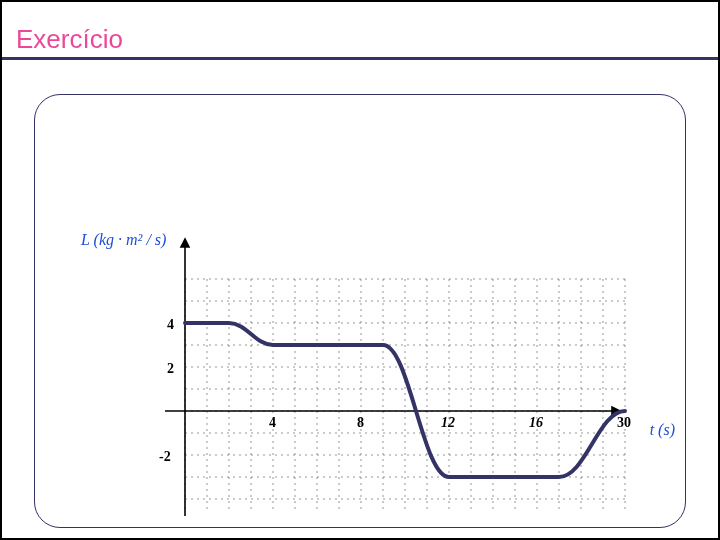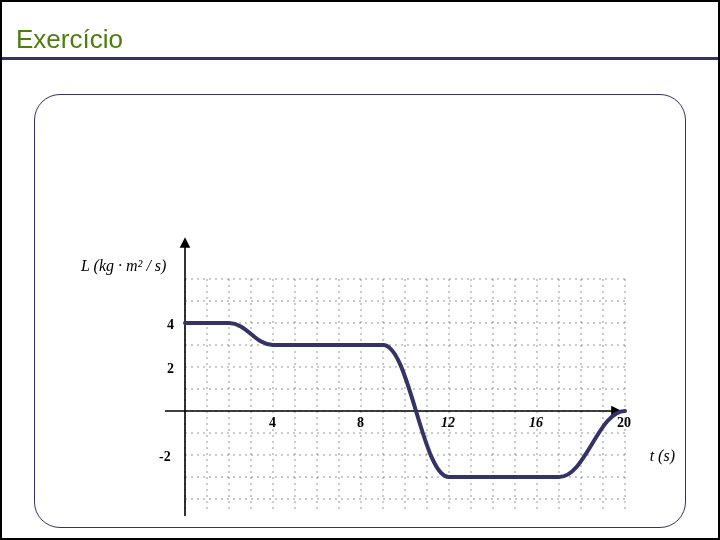--- a/index.html
+++ b/index.html
@@ -20,21 +20,21 @@
     background: #ffffff;
   }
   .title-wrap {
     position: absolute;
     left: 0; right: 0; top: 22px;
     padding: 0 14px 2px 14px;
     border-bottom: 3px solid #333366;
   }
   .title {
     font-size: 26px;
-    color: #4d7c0f;
+    color: #ec4899;
     font-family: Verdana, Geneva, sans-serif;
   }
   .body-card {
     position: absolute;
     left: 32px; right: 32px; top: 92px; bottom: 10px;
     border: 1px solid #333366;
     border-radius: 26px;
     padding: 20px 20px 10px 20px;
   }
   .prompt {
@@ -46,22 +46,21 @@
     position: absolute;
     left: 40px; bottom: 6px;
     width: 560px; height: 290px;
   }
   .chart-wrap svg { width: 100%; height: 100%; }
   .axis-label {
     position: absolute;
     font-family: "Times New Roman", serif;
     font-style: italic;
     font-size: 16px;
-    color: #000000;
-    margin-top: 26px;
+    color: #1d4ed8;
   }
   .tick {
     position: absolute;
     font-family: "Times New Roman", serif;
     font-weight: 600;
     font-size: 14px;
     color: #000;
   }
 </style>
 </head>
@@ -141,17 +140,17 @@
       
       <span class="tick" style="left:92px; top:86px;">4</span>
       <span class="tick" style="left:92px; top:130px;">2</span>
       <span class="tick" style="left:84px; top:218px;">-2</span>
 
       
       <span class="tick" style="left:194px; top:184px;">4</span>
       <span class="tick" style="left:282px; top:184px;">8</span>
       <span class="tick" style="left:366px; top:184px;font-style:italic;">12</span>
       <span class="tick" style="left:454px; top:184px;font-style:italic;">16</span>
-      <span class="tick" style="left:542px; top:184px;">20</span>
+      <span class="tick" style="left:542px; top:184px;">30</span>
     </div>
   </div>
 
 </div>
 
 </body></html>

